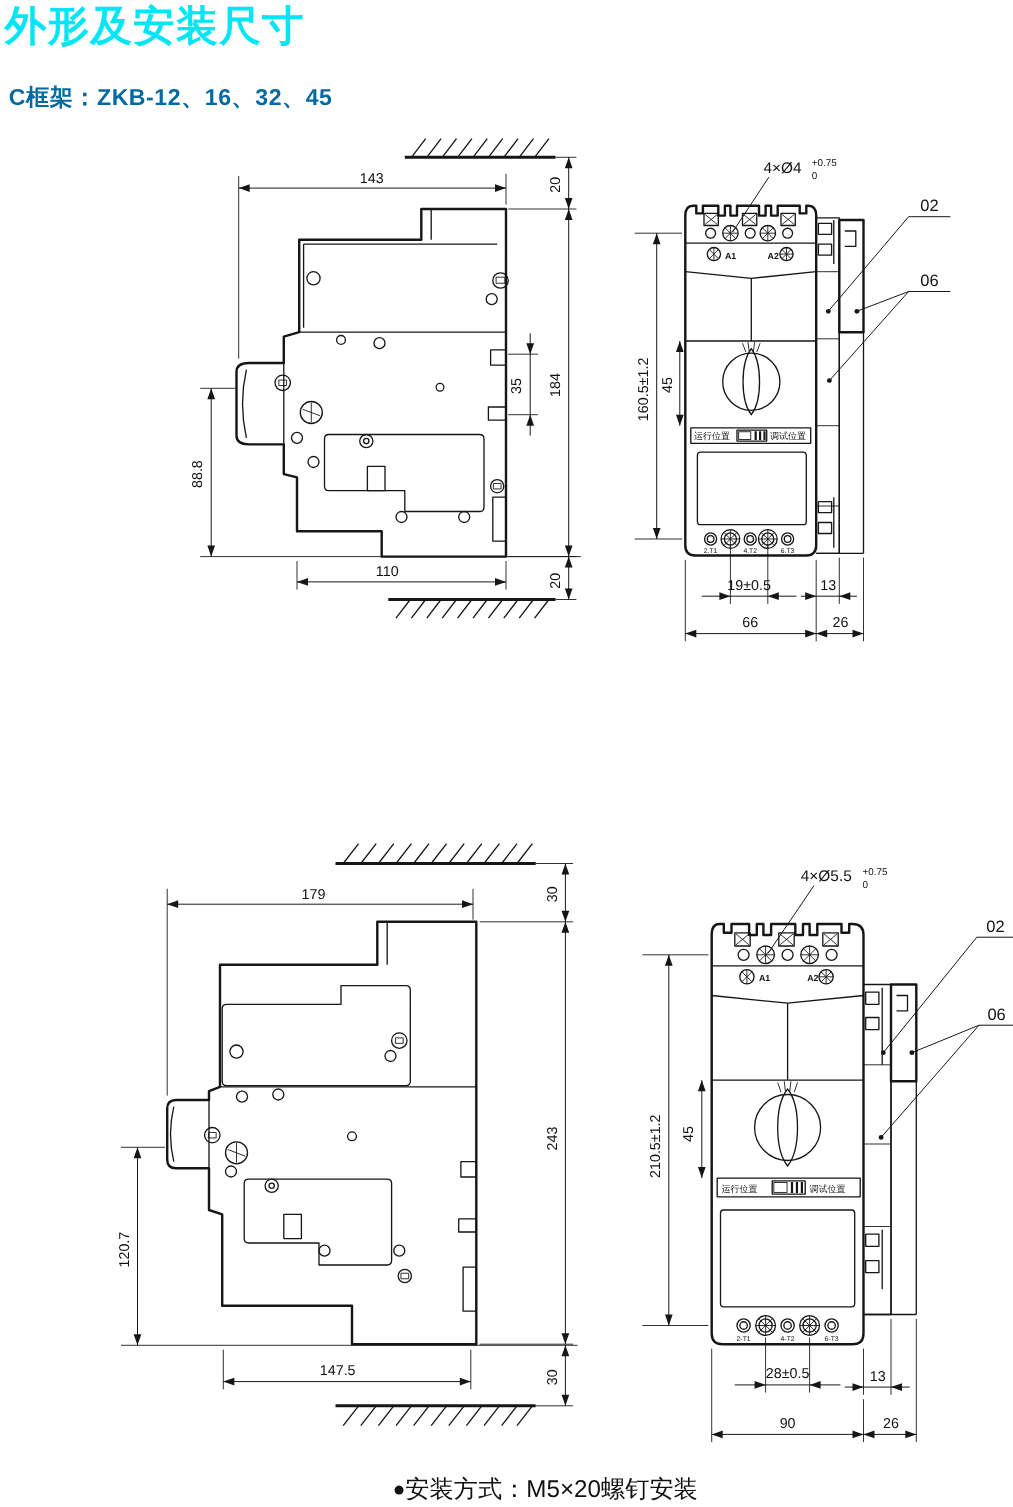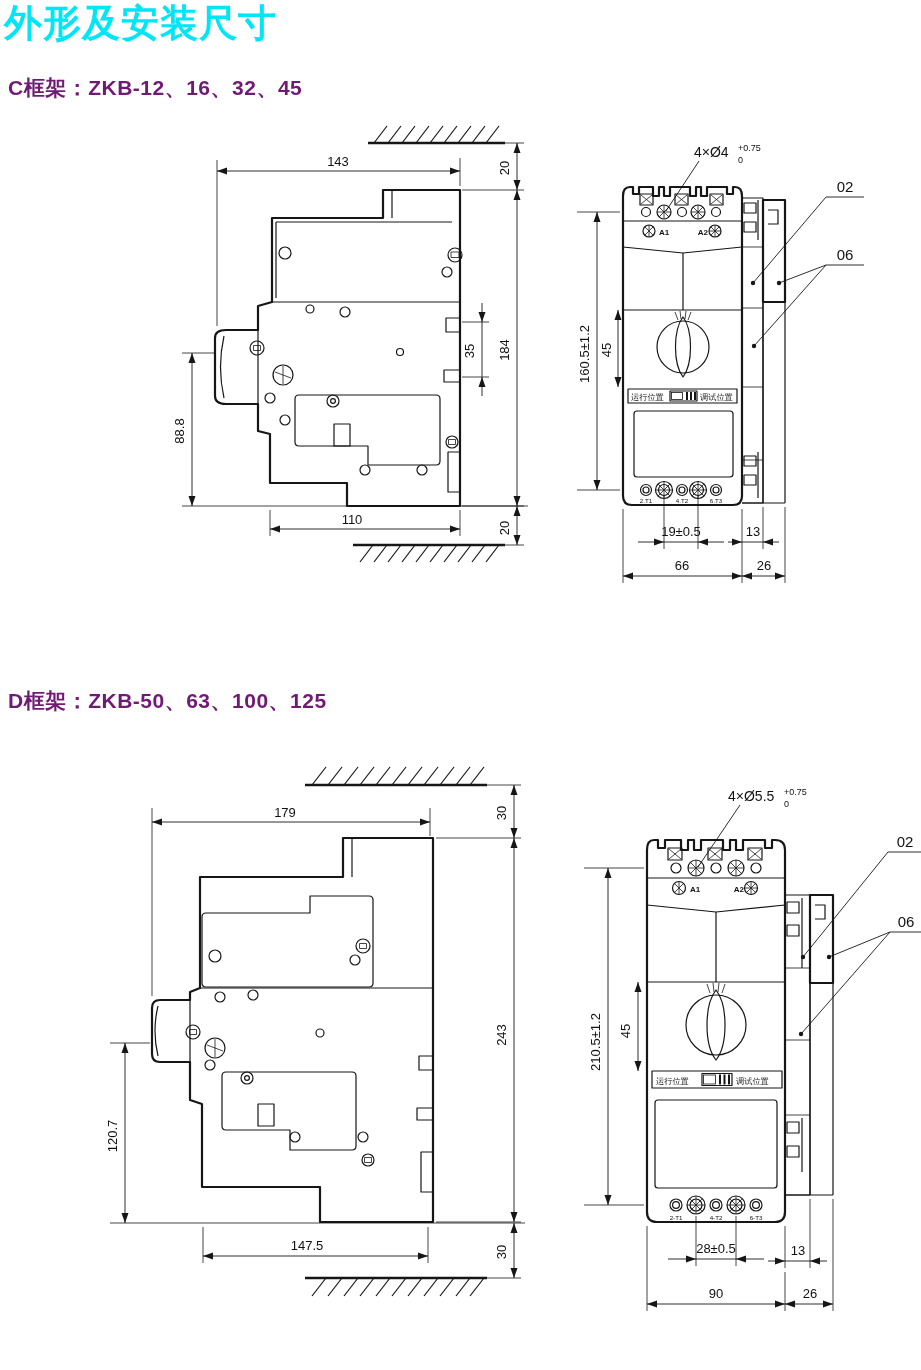--- a/index.html
+++ b/index.html
@@ -1,20 +1,20 @@
 <!DOCTYPE html>
 <html><head>
 <meta charset="utf-8">
 <style>
   html,body{margin:0;padding:0;background:#fff;}
   .page{position:relative;width:921px;height:1370px;background:#fff;overflow:hidden;
         font-family:"Liberation Sans",sans-serif;color:#111;}
   .title{position:absolute;left:4px;top:-2px;font-size:38px;font-weight:bold;
          color:#00e6f6;letter-spacing:1px;margin:0;}
-  .sec-header{position:absolute;font-size:21px;font-weight:bold;color:#701a75;margin:0;letter-spacing:0.5px;}
+  .sec-header{position:absolute;font-size:21px;font-weight:bold;color:#0369a1;margin:0;letter-spacing:0.5px;}
   .hdr-c{left:8px;top:74px;}
   .hdr-d{left:8px;top:687px;}
   .note{position:absolute;font-size:22px;color:#111;white-space:nowrap;}
   .note-c{left:315px;top:613px;}
   .note-d{left:357px;top:1339px;}
   .note .bullet{font-size:19px;vertical-align:1px;}
   svg{position:absolute;left:0;}
   .svg-c{top:105px;}
   .svg-d{top:730px;}
   svg *{vector-effect:none;}
@@ -254,21 +254,20 @@
         <path class="tn" d="M623,509 V583 M742,509 V583 M785,507 V583"></path>
         <path class="dm" d="M623,576 H742" marker-start="url(#as)" marker-end="url(#ae)"></path>
         <text class="dim" x="682" y="570" text-anchor="middle">66</text>
         <path class="dm" d="M742,576 H785" marker-start="url(#as)" marker-end="url(#ae)"></path>
         <text class="dim" x="764" y="570" text-anchor="middle">26</text>
       </g>
     </g>
   </svg>
 
 
-  <h2 class="sec-header hdr-d">D框架：ZKB-50、63、100、125</h2>
 
   <svg class="svg-d" width="921" height="600" viewBox="0 730 921 600">
     <defs>
       <marker id="ae2" markerUnits="userSpaceOnUse" markerWidth="12" markerHeight="9" refX="11" refY="4.5" orient="auto">
         <path d="M1,1 L11,4.5 L1,8 Z" fill="#161616"></path>
       </marker>
       <marker id="as2" markerUnits="userSpaceOnUse" markerWidth="12" markerHeight="9" refX="1" refY="4.5" orient="auto">
         <path d="M11,1 L1,4.5 L11,8 Z" fill="#161616"></path>
       </marker>
     </defs>
@@ -451,14 +450,15 @@
 
         <path class="tn" d="M647,1226 V1311 M785,1272 V1311 M833,1199 V1311"></path>
         <path class="dm" d="M647,1304 H785" marker-start="url(#as2)" marker-end="url(#ae2)"></path>
         <text class="dim" x="716" y="1298" text-anchor="middle">90</text>
         <path class="dm" d="M785,1304 H833" marker-start="url(#as2)" marker-end="url(#ae2)"></path>
         <text class="dim" x="810" y="1298" text-anchor="middle">26</text>
       </g>
     </g>
   </svg>
 
+  <div class="note note-d"><span class="bullet">●</span><span>安装方式：M5×20螺钉安装</span></div>
 
 </div>
 
 </body></html>

